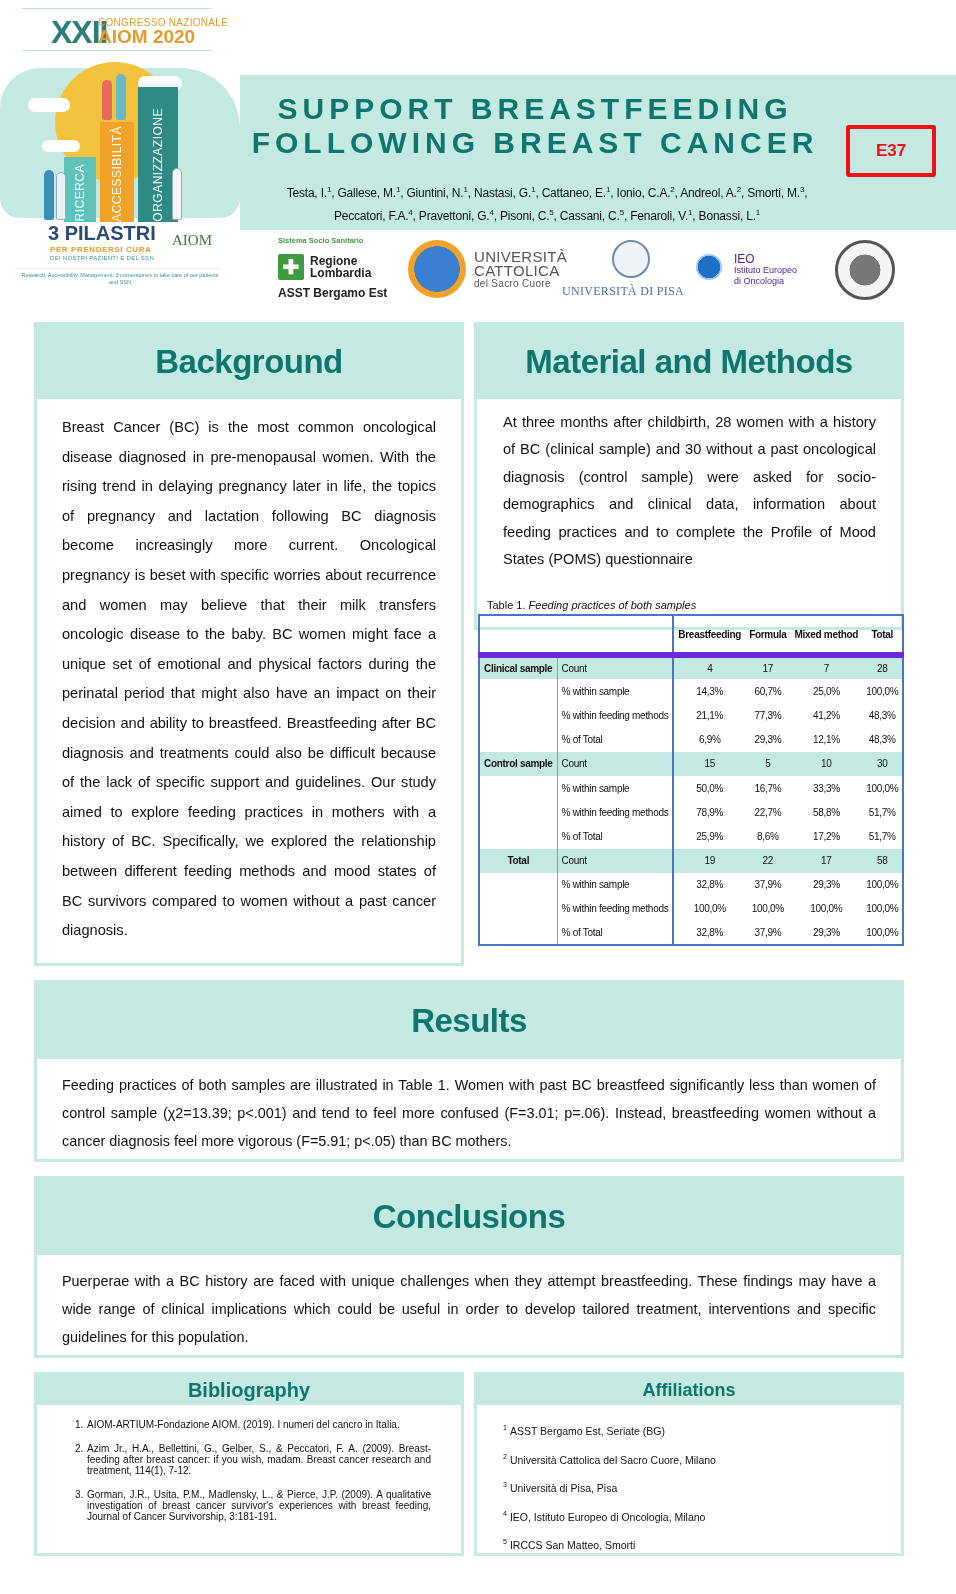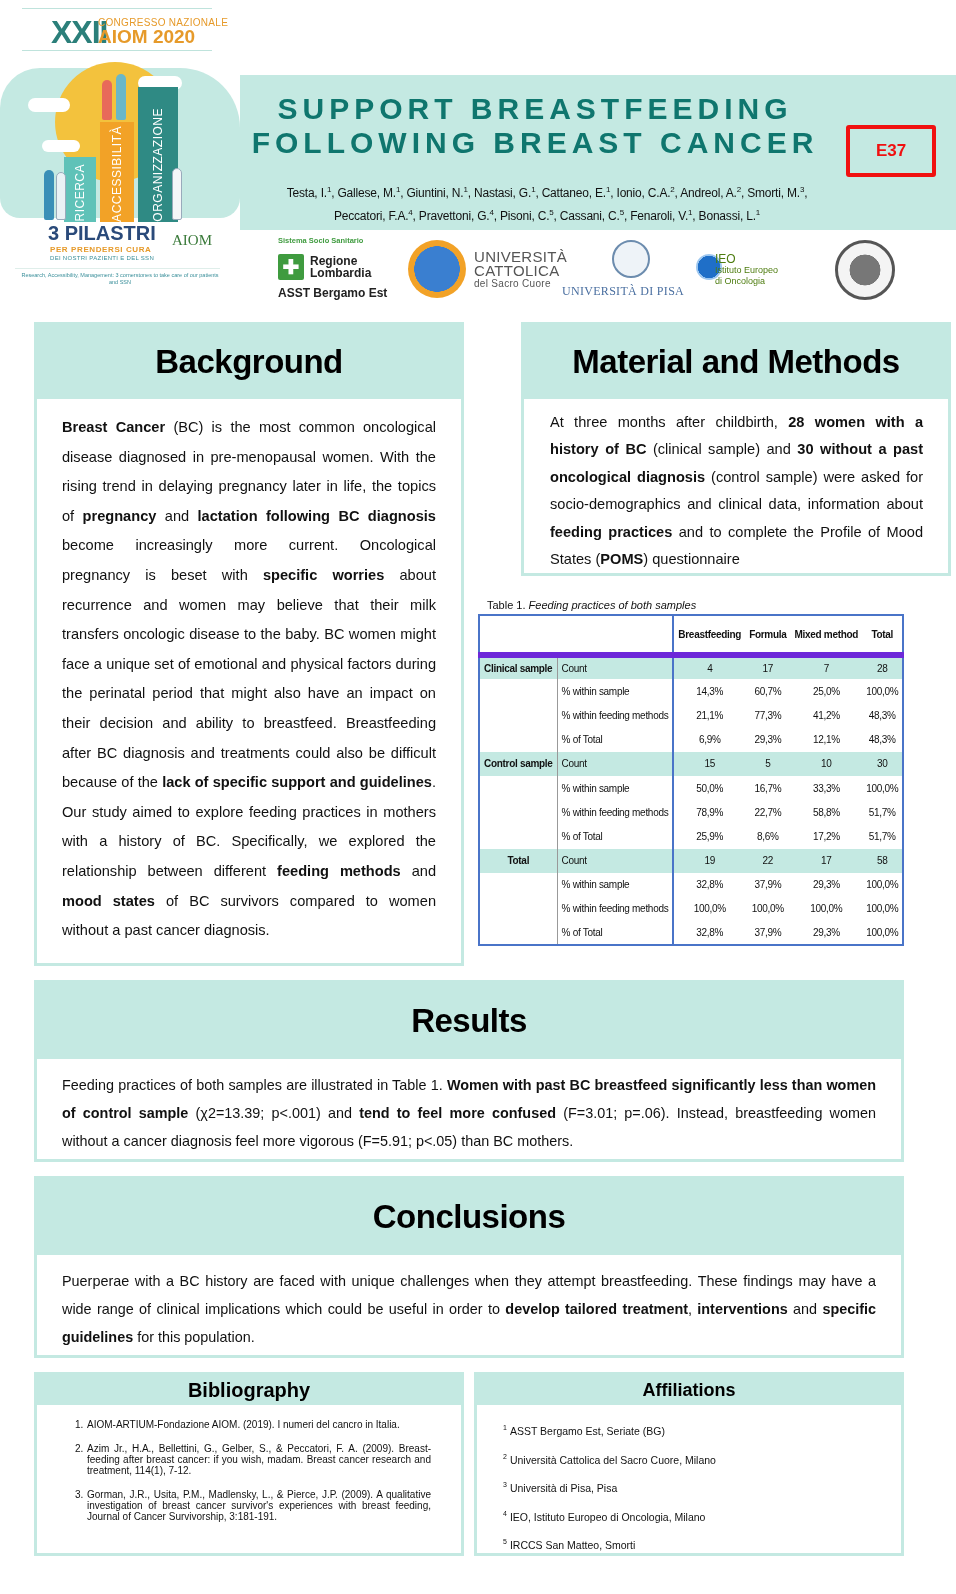--- a/index.html
+++ b/index.html
@@ -42,36 +42,36 @@
   .p-regione .box { position: absolute; top: 18px; left: 0; width: 26px; height: 26px; background: #3f9b3f; border-radius: 2px; color: #fff; font-size: 20px; line-height: 26px; text-align: center; font-weight: bold; }
   .p-regione .rl { position: absolute; top: 19px; left: 32px; font-size: 12px; line-height: 12px; font-weight: bold; color: #222; }
   .p-regione .asst { position: absolute; top: 50px; left: 0; font-size: 12px; font-weight: bold; color: #222; }
   .seal { position: absolute; border-radius: 50%; }
   .p-cattolica-seal { left: 136px; top: 4px; width: 58px; height: 58px; background: radial-gradient(circle at center, #3a7fd0 0 55%, #f2a227 56% 100%); }
   .p-cattolica-txt { position: absolute; left: 202px; top: 14px; font-size: 15px; line-height: 14px; color: #555; letter-spacing: 0.3px; }
   .p-cattolica-txt small { display: block; font-size: 10px; line-height: 12px; }
   .p-pisa-seal { left: 340px; top: 4px; width: 38px; height: 38px; border: 2px solid #6c8cae; background: #eef3f8; }
   .p-pisa-txt { position: absolute; left: 290px; top: 48px; font-size: 12px; font-family: "Liberation Serif", serif; color: #4a6fa0; letter-spacing: 0.3px; }
   .p-ieo-dot { left: 424px; top: 18px; width: 26px; height: 26px; background: radial-gradient(circle, #1f6fc8 0 60%, #9cc6ef 61% 100%); }
-  .p-ieo-txt { position: absolute; left: 443px; top: 18px; font-size: 12px; line-height: 11px; color: #4d7c0f; }
+  .p-ieo-txt { position: absolute; left: 462px; top: 18px; font-size: 12px; line-height: 11px; color: #4c1d95; }
   .p-ieo-txt small { display: block; font-size: 9px; line-height: 11px; }
   .p-matteo { left: 563px; top: 4px; width: 60px; height: 60px; border: 3px solid #555; background: radial-gradient(circle, #777 0 40%, #f4f4f4 41% 100%); }
 
   
   .panel { position: absolute; border: 3px solid #c4e9e2; background: #fff; }
-  .panel-head { background: #c4e9e2; display: flex; align-items: center; justify-content: center; font-weight: bold; color: #000000; }
+  .panel-head { background: #c4e9e2; display: flex; align-items: center; justify-content: center; font-weight: bold; color: #0f766e; }
   .big-head { font-size: 33px; letter-spacing: -0.5px; }
   .body-text { font-size: 14.6px; color: #111; text-align: justify; }
-  .body-text b { font-weight: bold; }
+  .body-text b { font-weight: normal; }
 
   #bg-panel { left: 34px; top: 322px; width: 430px; height: 644px; }
   #bg-panel .panel-head { height: 74px; }
   #bg-panel .body-text { padding: 14px 25px 0 25px; line-height: 29.6px; }
 
-  #mm-panel { left: 474px; top: 322px; width: 430px; height: 254px; margin-left: 47px; }
+  #mm-panel { left: 474px; top: 322px; width: 430px; height: 308px; }
   #mm-panel .panel-head { height: 74px; }
   #mm-panel .body-text { padding: 10px 25px 0 26px; line-height: 27.4px; }
 
   .table-caption { position: absolute; left: 487px; top: 599px; font-size: 11px; color: #111; }
   .table-caption i { font-style: italic; }
   table.feed { position: absolute; left: 478px; top: 614px; width: 424px; border-collapse: collapse; font-size: 10px; letter-spacing: -0.3px; border: 2px solid #4a74c8; }
   table.feed td, table.feed th { height: 24.2px; padding: 0 4px; white-space: nowrap; }
   table.feed thead th { height: 40px; font-weight: bold; text-align: center; border-bottom: 6px solid #6d28d9; }
   table.feed .c-group { width: 78px; font-weight: bold; text-align: left; border-right: 1px solid #999; }
   table.feed .c-stat { width: 114px; text-align: left; border-right: 2px solid #4a74c8; }

